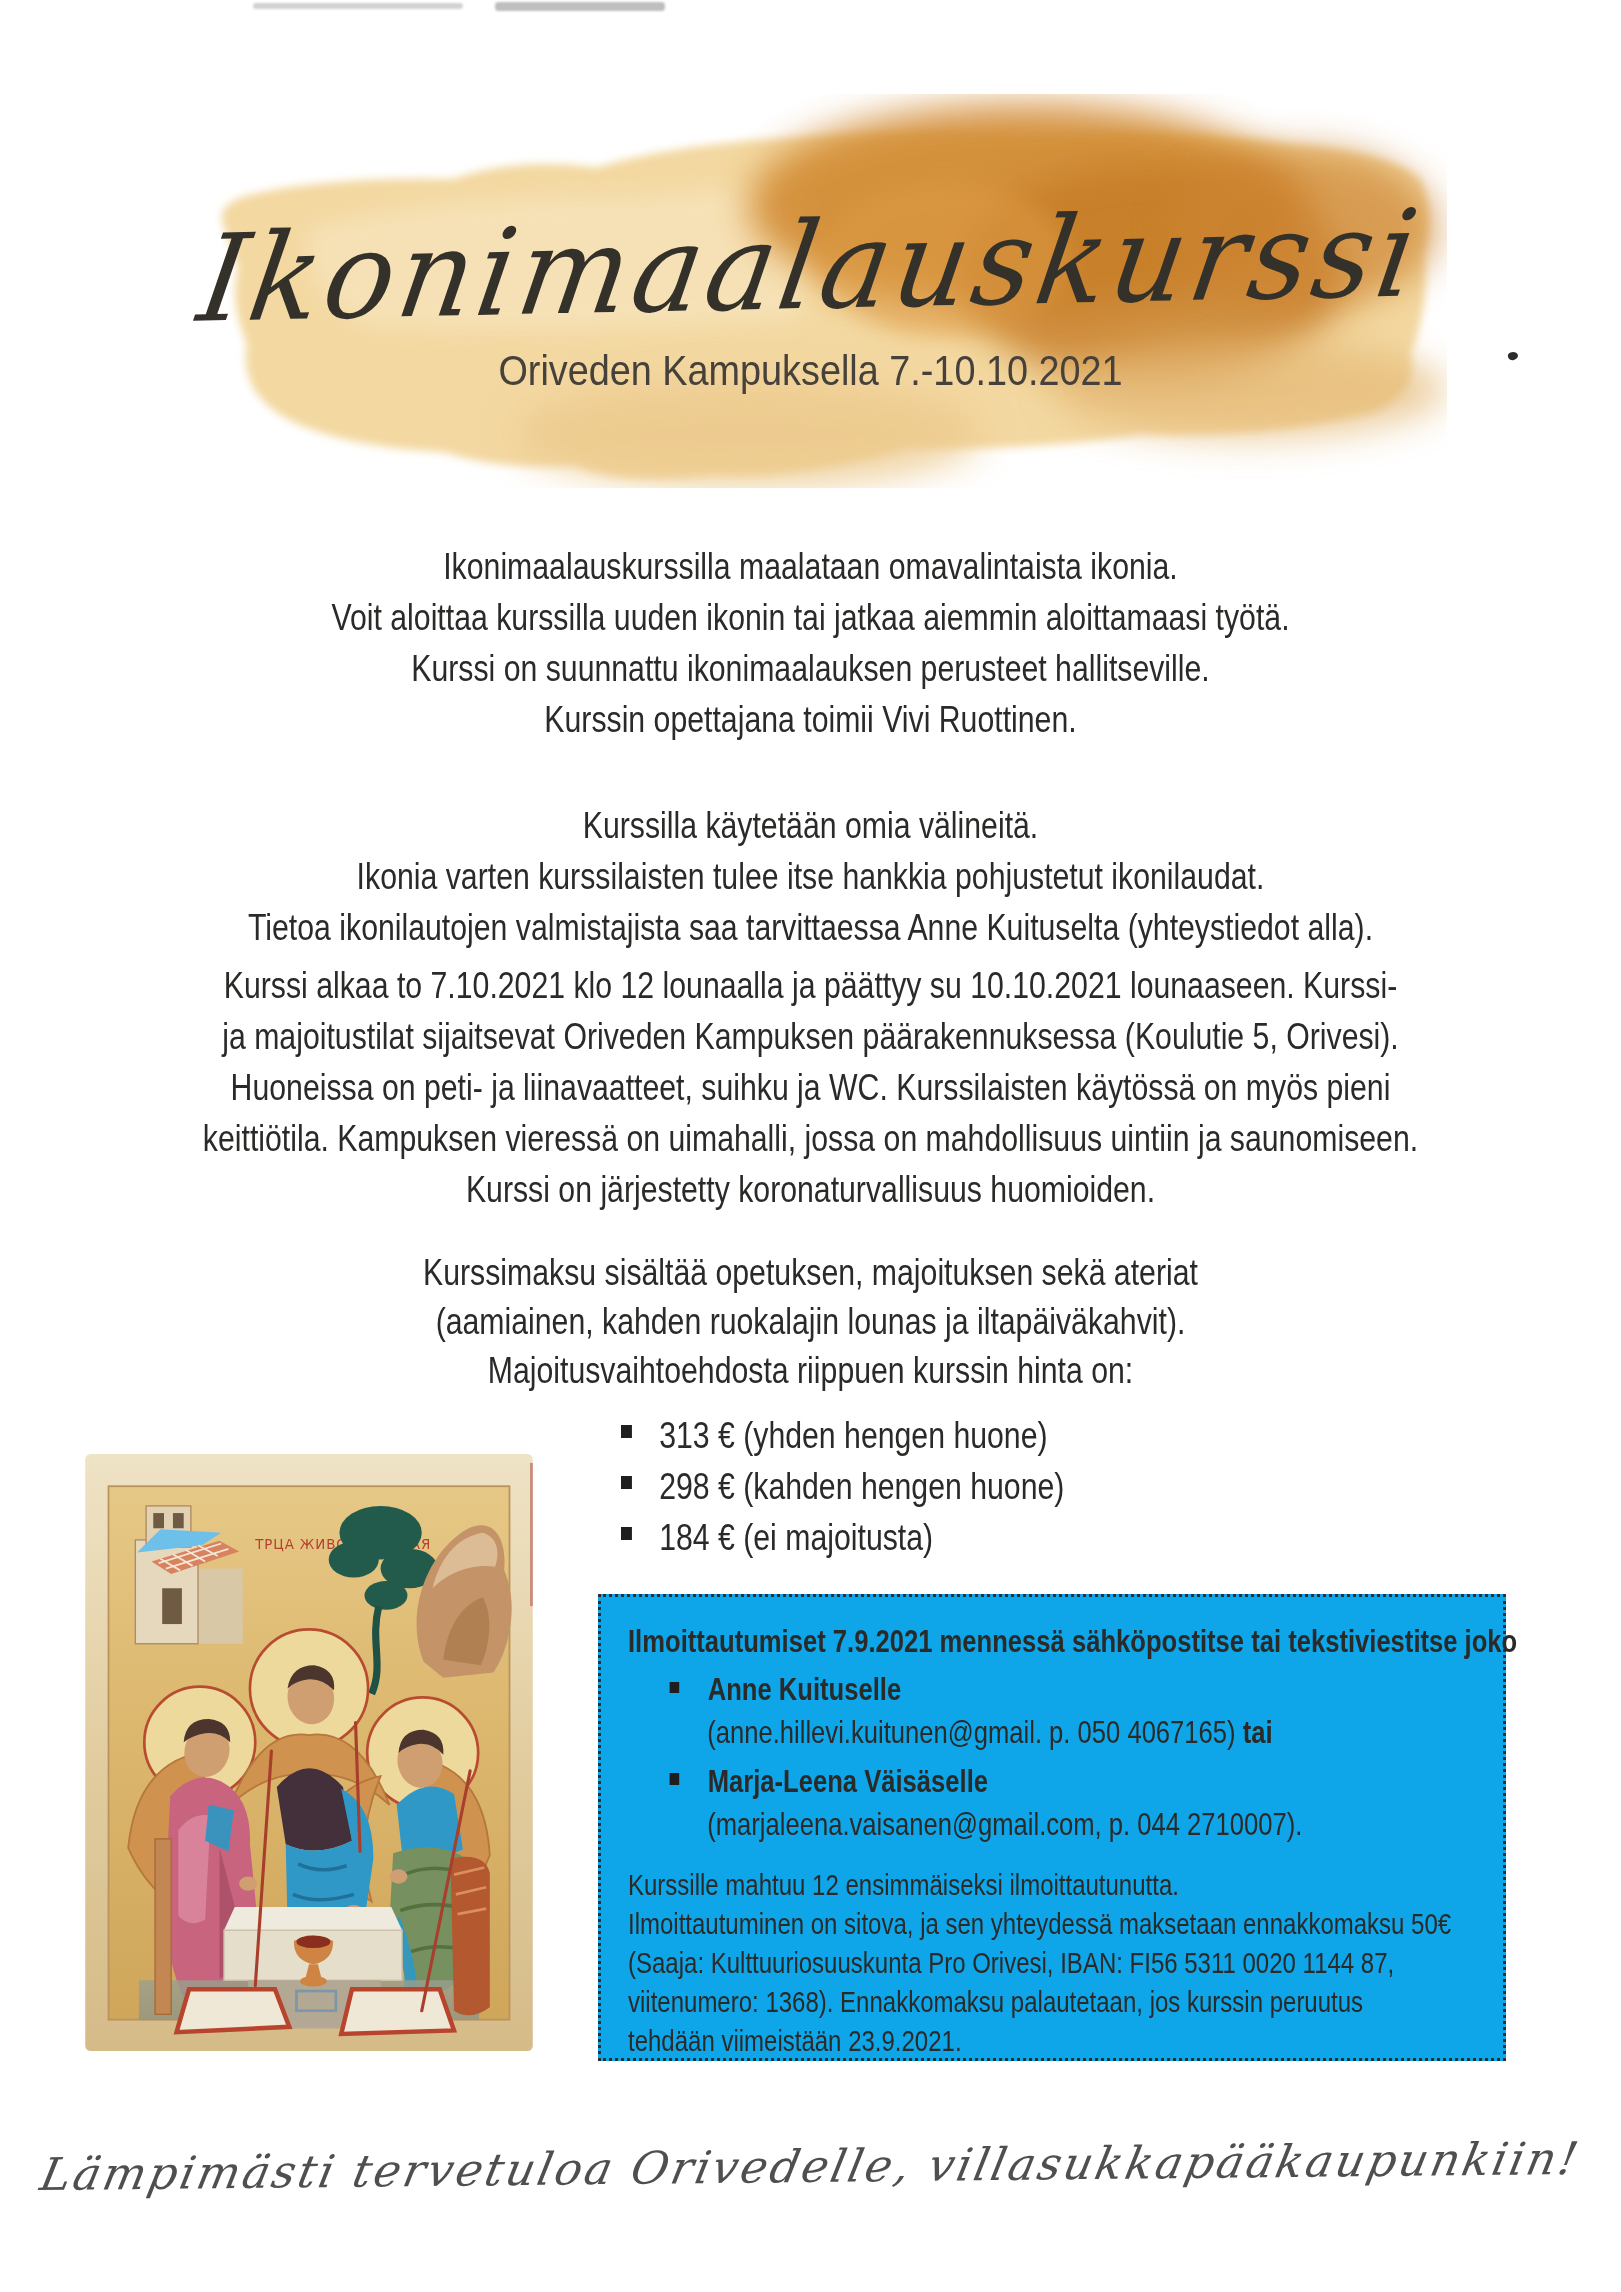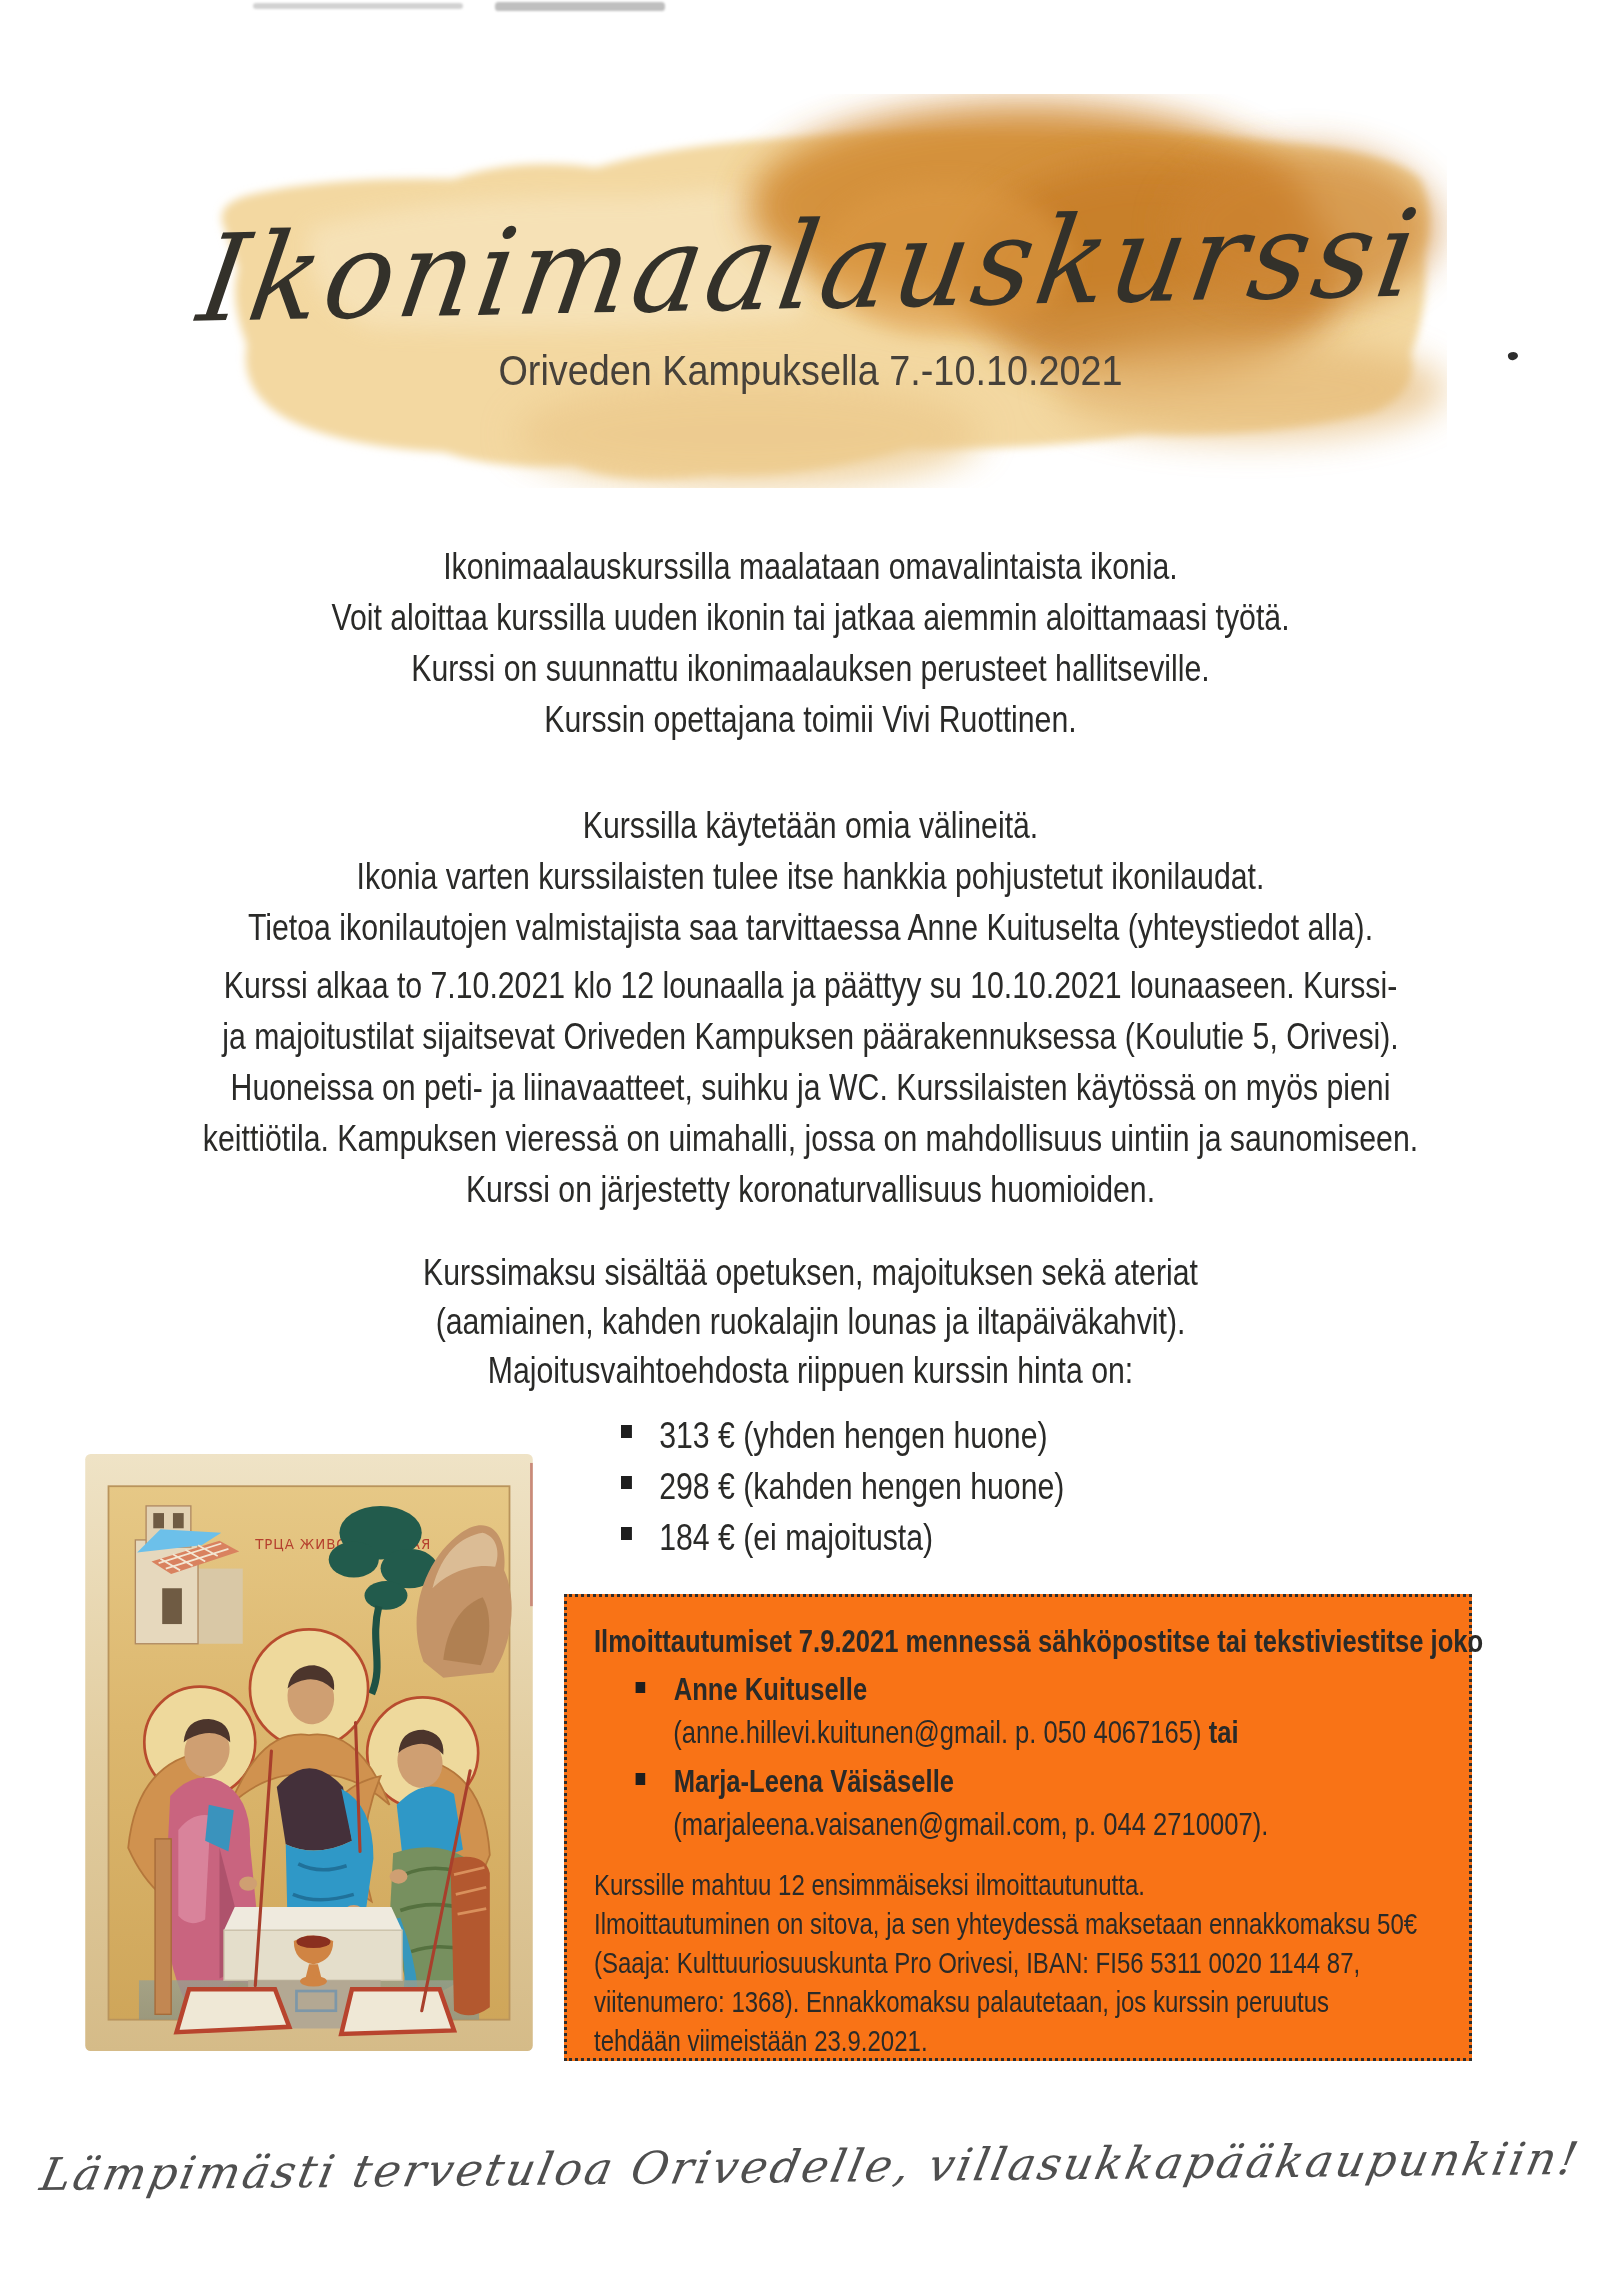--- a/index.html
+++ b/index.html
@@ -32,21 +32,21 @@
   .para.p4 .ln{height:49px;line-height:49px;}
   .p1{top:541px;} .p2{top:800px;} .p3{top:960px;} .p4{top:1248px;}
 
   
   .prices{position:absolute;left:621px;top:1410px;width:806px;transform:scaleX(0.84);transform-origin:0 0;}
   .price-row{display:flex;align-items:flex-start;height:51px;}
   .sq{flex:0 0 auto;width:13.4px;height:13.4px;background:#1e1e1e;margin:15px 32px 0 0;}
   .price-text{font-size:36px;line-height:51px;white-space:nowrap;}
 
   
-  .regbox{position:absolute;left:564px;top:1594px;width:908px;height:467px;border:3.6px dotted #2e2e2e;box-sizing:border-box;background:#f97316;}
+  .regbox{position:absolute;left:598px;top:1594px;width:908px;height:467px;border:3.6px dotted #2e2e2e;box-sizing:border-box;background:#0ea5e9;}
   .regbox-inner{position:absolute;left:27px;top:23px;width:1075px;transform:scaleX(0.80);transform-origin:0 0;}
   .reg-heading{font-size:32px;font-weight:bold;line-height:43px;white-space:nowrap;}
   .contact{margin-top:5.4px;}
   .contact-namerow{display:flex;align-items:flex-start;margin-left:52px;height:43px;}
   .sq2{flex:0 0 auto;width:11.6px;height:11.6px;background:#1e1e1e;margin:13.4px 36px 0 0;}
   .contact-name{font-size:32px;font-weight:bold;line-height:43px;white-space:nowrap;}
   .contact-detail{margin-left:99px;font-size:32px;line-height:43px;white-space:nowrap;}
   .contact-detail .suffix{font-weight:bold;margin-left:9px;}
   .terms{margin-top:19.7px;}
   .terms .ln{font-size:30px;line-height:39px;white-space:nowrap;}

